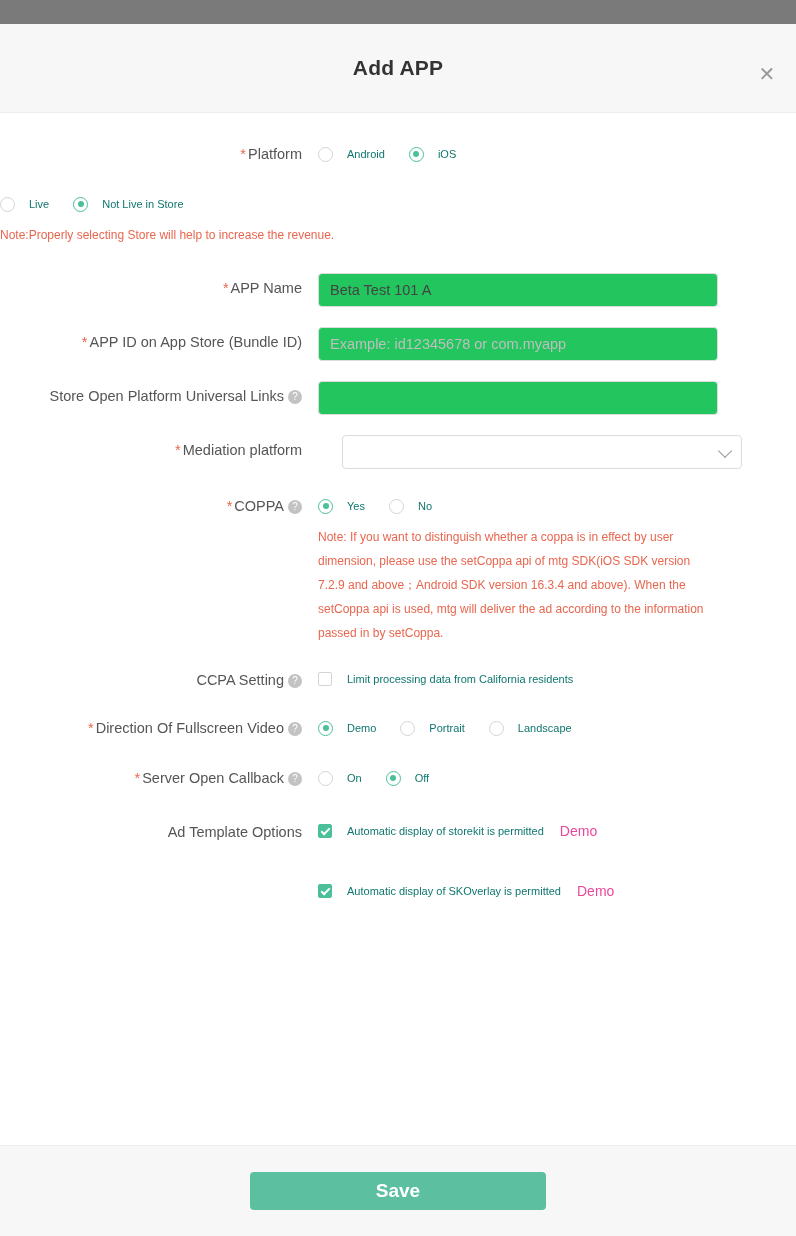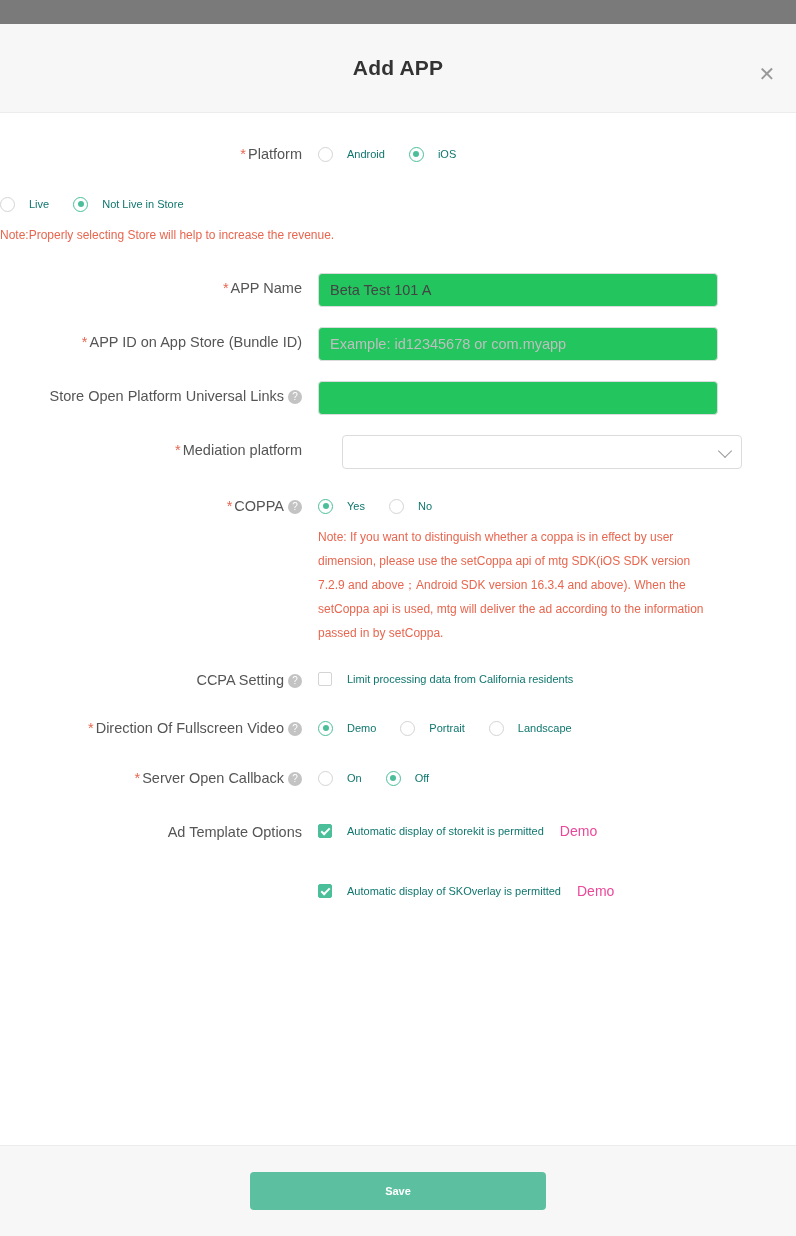--- a/index.html
+++ b/index.html
@@ -242,21 +242,21 @@
     align-items: center;
     justify-content: center;
   }
   .save-btn {
     width: 296px;
     height: 38px;
     background: #5cc0a0;
     border: none;
     border-radius: 4px;
     color: #ffffff;
-    font-size: 11px;
+    font-size: 19px;
     font-weight: bold;
     cursor: pointer;
     font-family: "Liberation Sans", sans-serif;
   }
 </style>
 </head>
 <body>
 
 <div id="page">
   <div class="modal">

